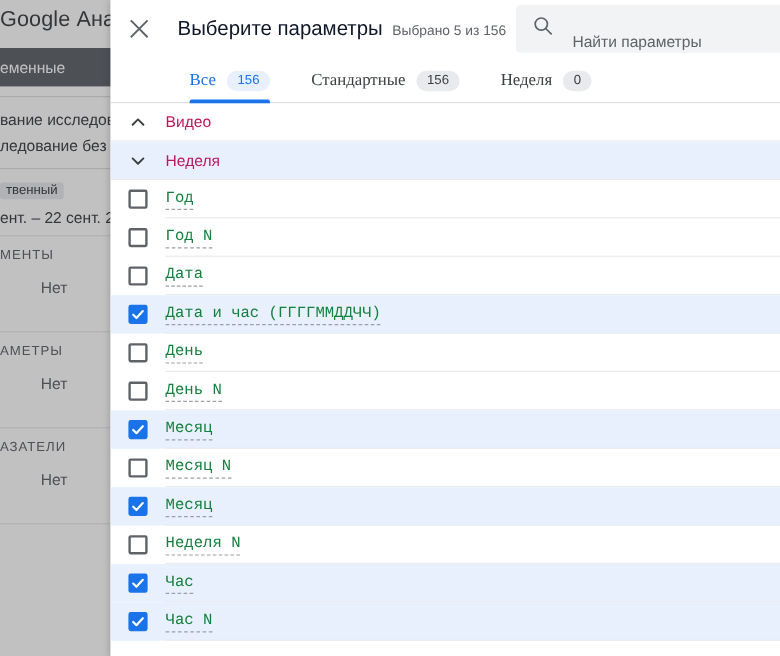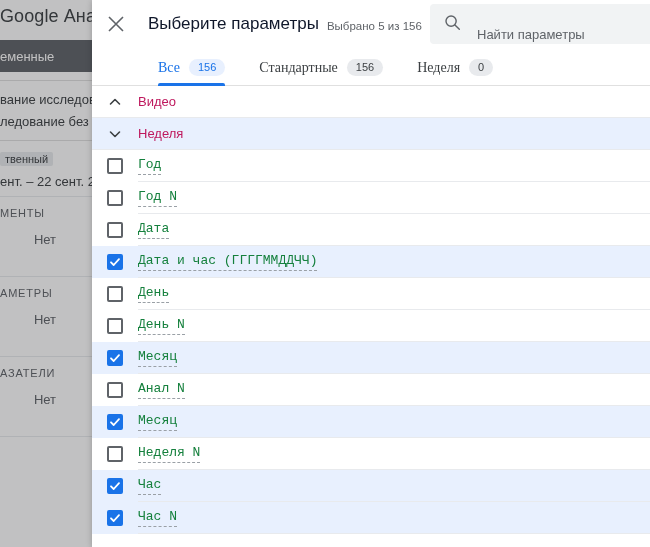--- a/index.html
+++ b/index.html
@@ -515,21 +515,21 @@
         </span>
       </div>
 
       <div class="item-row">
         <span class="cb-cell">
           <span class="cbox">
             
           </span>
         </span>
         <span class="item-text">
-          <span class="item-label">Анал N</span>
+          <span class="item-label">Месяц N</span>
         </span>
       </div>
 
       <div class="item-row sel">
         <span class="cb-cell">
           <span class="cbox on">
             <svg width="12" height="12" viewBox="0 0 12 12">
                 <path d="M2 6.3 L4.7 9 L10 3.2" stroke="#fff" stroke-width="1.8" fill="none" stroke-linecap="round" stroke-linejoin="round"></path>
               </svg>
           </span>

